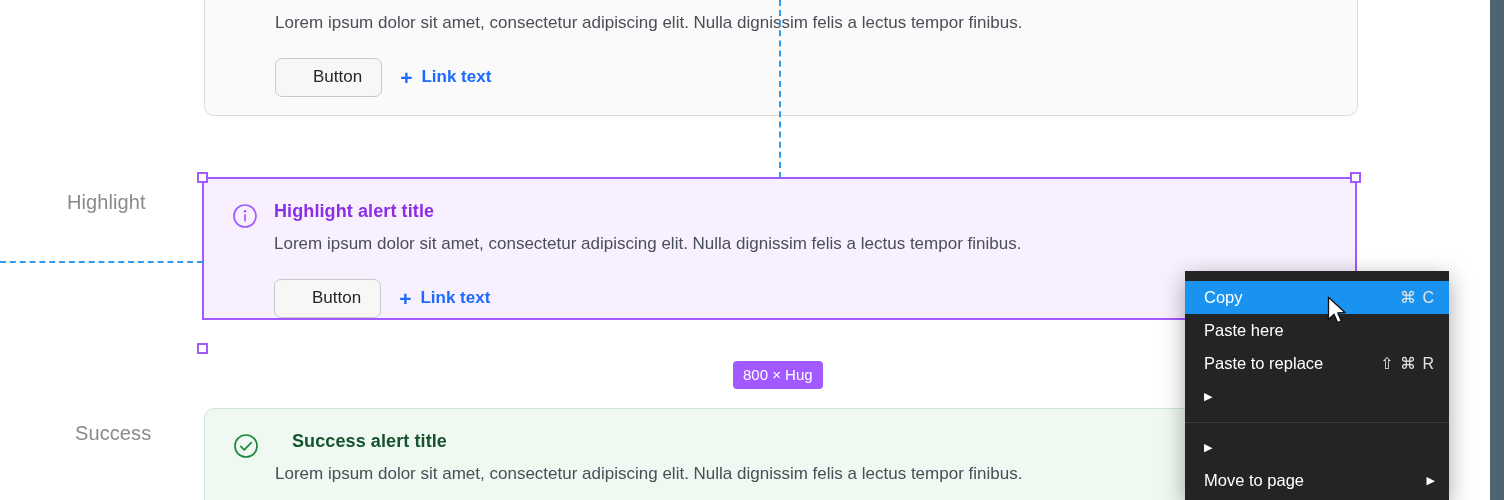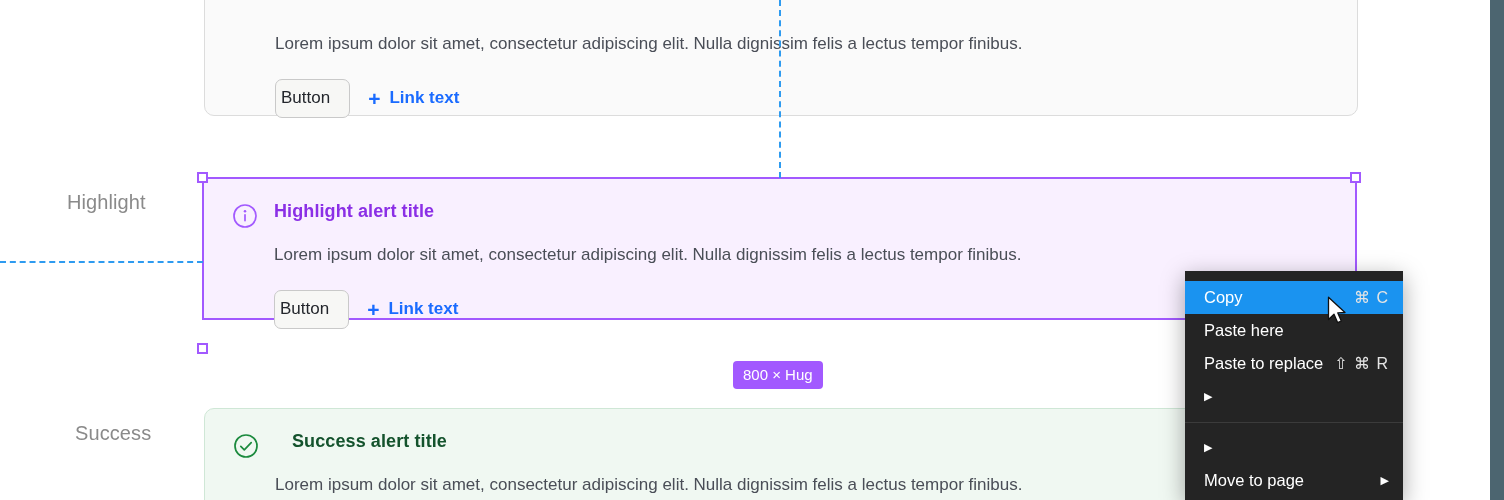--- a/index.html
+++ b/index.html
@@ -41,30 +41,29 @@
     width: 26px; height: 26px; flex: 0 0 26px; margin-top: 2px;
   }
   .alert-body { flex: 1 1 auto; min-width: 0; }
   .alert-title {
     font-size: 18px; font-weight: bold; letter-spacing: .1px;
     margin-bottom: 10px; white-space: nowrap;
   }
   .alert-text {
     font-size: 17px; color: #4a4e57; line-height: 1.45;
     white-space: nowrap;
-    margin-top: 21px;
   }
   .alert-actions {
     margin-top: 22px; display: flex; align-items: center; gap: 18px;
   }
   .btn {
     background: #f7f7f5;
     border: 1px solid #c9c9c9;
     border-radius: 7px;
-    padding: 9px 19px 10px 5px;
+    padding: 9px 19px 10px 37px;
     font-size: 17px;
     color: #23262c;
     font-family: "Liberation Sans", sans-serif;
     line-height: 1.1;
     cursor: pointer;
   }
   .link {
     display: flex; align-items: center; gap: 9px;
     color: #1a6bff; font-size: 17px; font-weight: bold;
     text-decoration: none; cursor: pointer; white-space: nowrap;
@@ -118,21 +117,21 @@
     border-left: 2px dashed #2e9bf0; z-index: 25;
   }
   .guide-h {
     position: absolute; left: 0; top: 261px; width: 203px; height: 0;
     border-top: 2px dashed #2e9bf0; z-index: 25;
   }
 
   
   #context-menu {
     position: absolute; left: 1185px; top: 271px;
-    width: 218px; height: 229px;
+    width: 264px; height: 229px;
     background: #242424;
     padding: 10px 0 0 0;
     z-index: 60;
     box-shadow: 0 6px 22px rgba(0,0,0,.35);
   }
   .menu-item {
     display: flex; align-items: center;
     height: 33px; padding: 0 14px 0 19px;
     color: #ffffff; font-size: 16.5px; cursor: pointer;
     white-space: nowrap;

